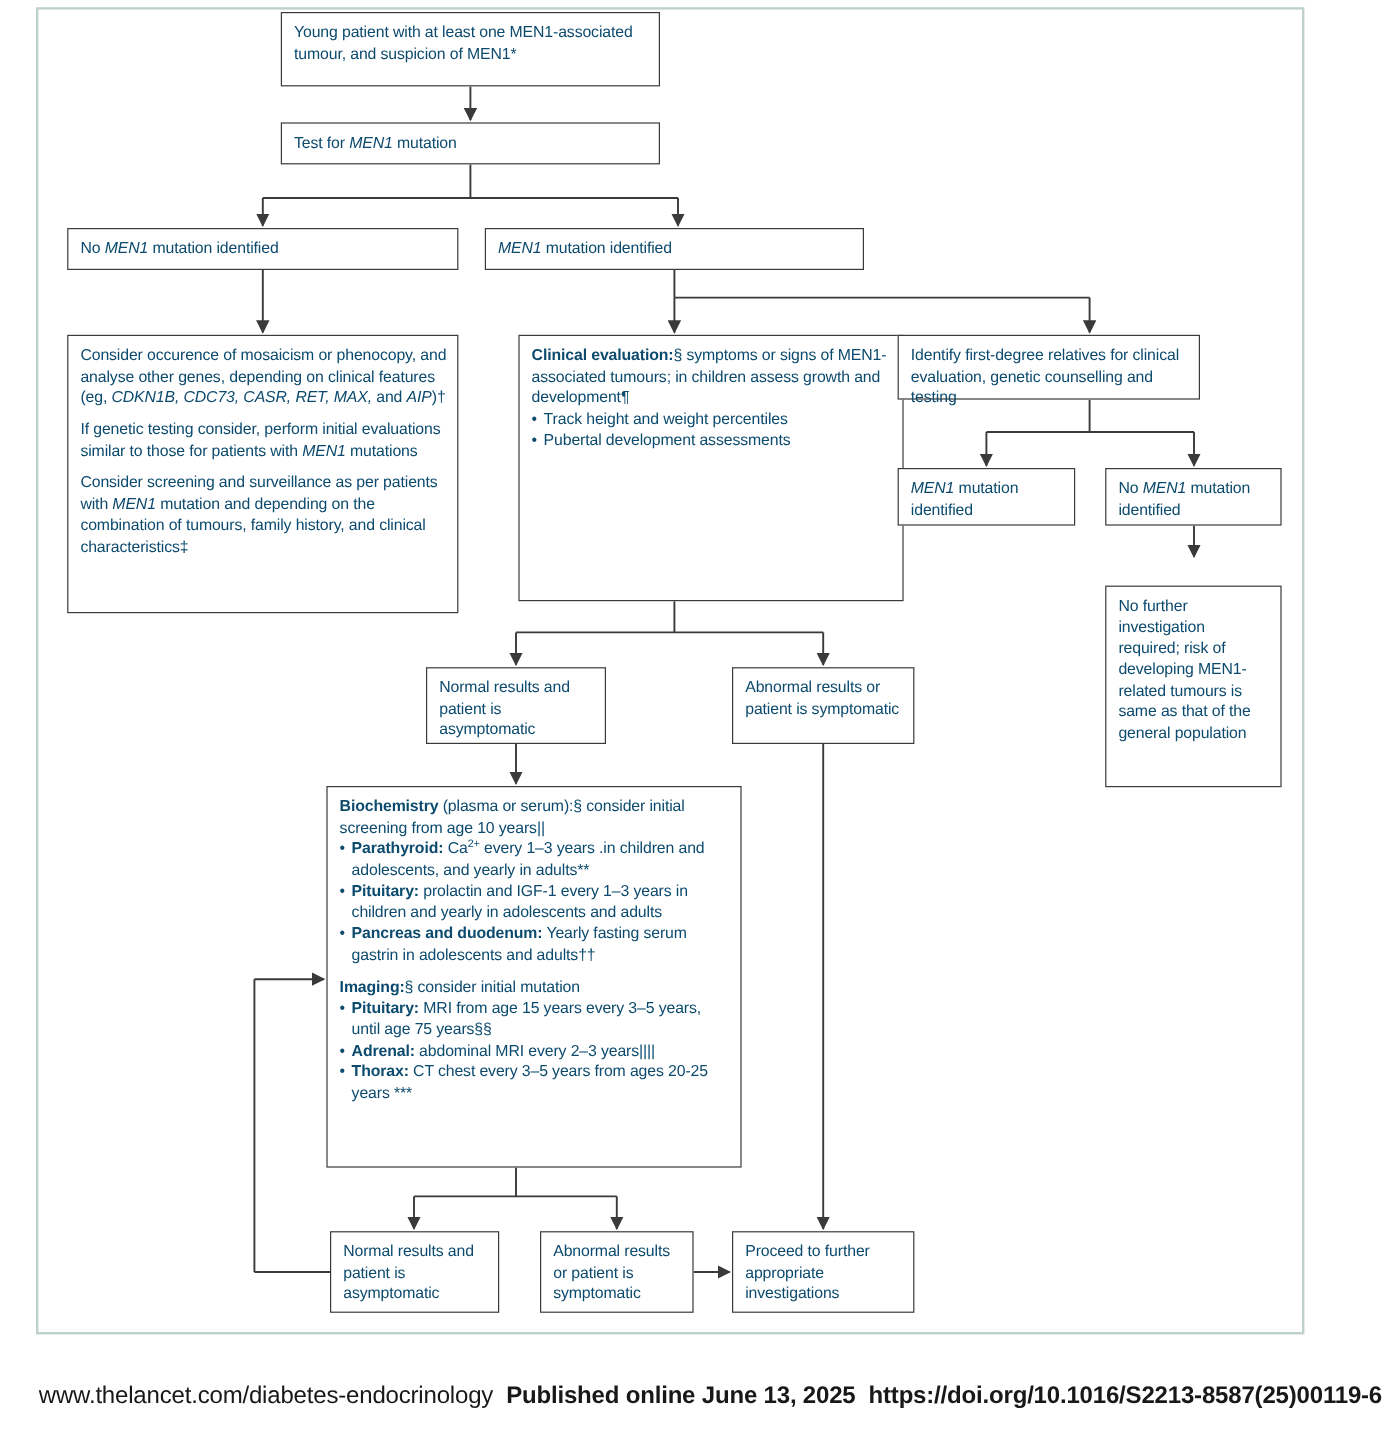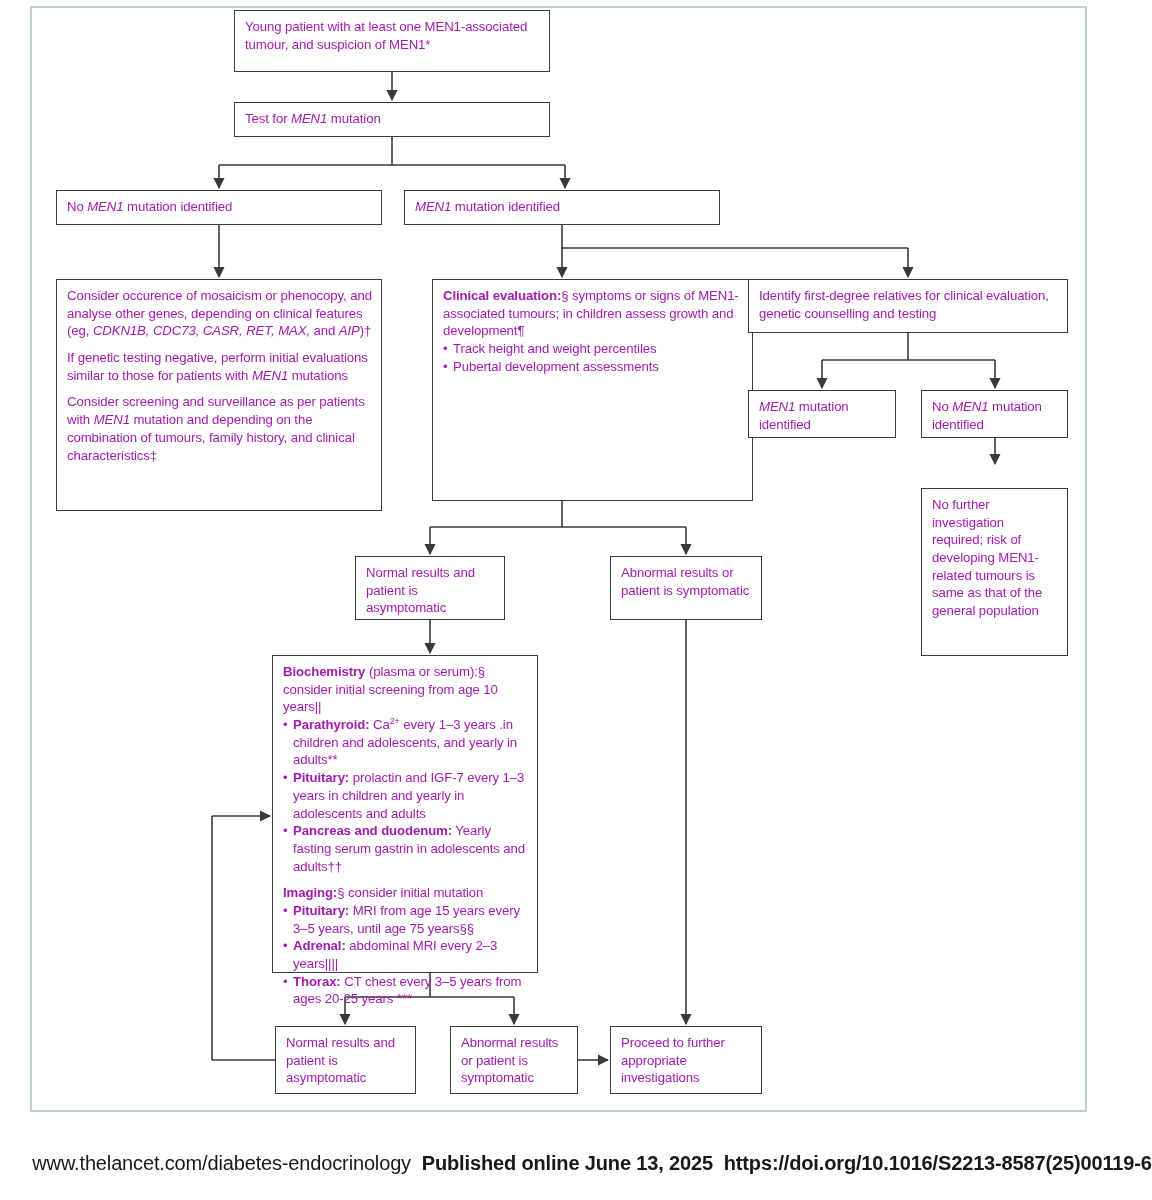--- a/index.html
+++ b/index.html
@@ -29,21 +29,21 @@
     width: 1152px; height: 1200px;
     pointer-events: none;
   }
   .node {
     position: absolute;
     border: 1.5px solid #3a3a3a;
     background: #ffffff;
     padding: 7px 9px 7px 10px;
     font-size: 13.2px;
     line-height: 1.34;
-    color: #a21caf;
+    color: #0c4a6e;
     letter-spacing: -0.1px;
   }
   .node p { margin: 0; }
   .node p + p { margin-top: 9px; }
   .node ul {
     margin: 0; padding: 0; list-style: none;
   }
   .node li {
     position: relative;
     padding-left: 10px;
@@ -68,27 +68,27 @@
   #footer .fnorm { font-weight: normal; }
   #footer .fbold { font-weight: bold; }
 
   
   #n-young      { left:234px; top:10px;   width:316px; height:62px; }
   #n-test       { left:234px; top:102px;  width:316px; height:35px; }
   #n-nomut      { left:56px;  top:190px;  width:326px; height:35px; }
   #n-mut        { left:404px; top:190px;  width:316px; height:35px; }
   #n-consider   { left:56px;  top:279px;  width:326px; height:232px; }
   #n-clineval   { left:404px; top:279px;  width:321px; height:222px;margin-left:28px; }
-  #n-identify   { left:748px; top:279px;  width:320px; height:54px; }
+  #n-identify   { left:748px; top:279px;  width:252px; height:54px; }
   #n-relmut     { left:748px; top:390px;  width:148px; height:48px; }
   #n-relnomut   { left:921px; top:390px;  width:147px; height:48px; }
   #n-nofurther  { left:921px; top:488px;  width:147px; height:168px; }
   #n-norm1      { left:355px; top:556px;  width:150px; height:64px; }
   #n-abn1       { left:610px; top:556px;  width:152px; height:64px; }
-  #n-biochem    { left:272px; top:655px;  width:266px; height:318px; }
+  #n-biochem    { left:272px; top:655px;  width:346px; height:318px; }
   #n-norm2      { left:275px; top:1026px; width:141px; height:68px; }
   #n-abn2       { left:450px; top:1026px; width:128px; height:68px; }
   #n-proceed    { left:610px; top:1026px; width:152px; height:68px; }
 </style>
 </head>
 <body>
 
 <div id="page">
 
   <div id="frame"></div>
@@ -158,21 +158,21 @@
   <div class="node" id="n-nomut">
     <p><span>No </span><span class="it">MEN1</span><span> mutation identified</span></p>
   </div>
 
   <div class="node" id="n-mut">
     <p><span class="it">MEN1</span><span> mutation identified</span></p>
   </div>
 
   <div class="node" id="n-consider">
     <p><span>Consider occurence of mosaicism or phenocopy, and analyse other genes, depending on clinical features (eg, </span><span class="it">CDKN1B, CDC73, CASR, RET, MAX,</span><span> and </span><span class="it">AIP</span><span>)†</span></p>
-    <p><span>If genetic testing negative, perform initial evaluations similar to those for patients with </span><span class="it">MEN1</span><span> mutations</span></p>
+    <p><span>If genetic testing consider, perform initial evaluations similar to those for patients with </span><span class="it">MEN1</span><span> mutations</span></p>
     <p><span>Consider screening and surveillance as per patients with </span><span class="it">MEN1</span><span> mutation and depending on the combination of tumours, family history, and clinical characteristics‡</span></p>
   </div>
 
   <div class="node" id="n-clineval">
     <p><span class="bd">Clinical evaluation:</span><span>§ symptoms or signs of MEN1-associated tumours; in children assess growth and development¶</span></p>
     <ul>
       <li><span>Track height and weight percentiles</span></li>
       <li><span>Pubertal development assessments</span></li>
     </ul>
   </div>
@@ -199,21 +199,21 @@
   </div>
 
   <div class="node" id="n-abn1">
     <p><span>Abnormal results or patient is symptomatic</span></p>
   </div>
 
   <div class="node" id="n-biochem">
     <p><span class="bd">Biochemistry</span><span> (plasma or serum):§ consider initial screening from age 10 years||</span></p>
     <ul>
       <li><span class="bd">Parathyroid:</span><span> Ca</span><sup>2+</sup><span> every 1–3 years .in children and adolescents, and yearly in adults**</span></li>
-      <li><span class="bd">Pituitary:</span><span> prolactin and IGF-7 every 1–3 years in children and yearly in adolescents and adults</span></li>
+      <li><span class="bd">Pituitary:</span><span> prolactin and IGF-1 every 1–3 years in children and yearly in adolescents and adults</span></li>
       <li><span class="bd">Pancreas and duodenum:</span><span> Yearly fasting serum gastrin in adolescents and adults††</span></li>
     </ul>
     <p style="margin-top:9px"><span class="bd">Imaging:</span><span>§ consider initial mutation</span></p>
     <ul>
       <li><span class="bd">Pituitary:</span><span> MRI from age 15 years every 3–5 years, until age 75 years§§</span></li>
       <li><span class="bd">Adrenal:</span><span> abdominal MRI every 2–3 years||||</span></li>
       <li><span class="bd">Thorax:</span><span> CT chest every 3–5 years from ages 20-25 years ***</span></li>
     </ul>
   </div>
 

